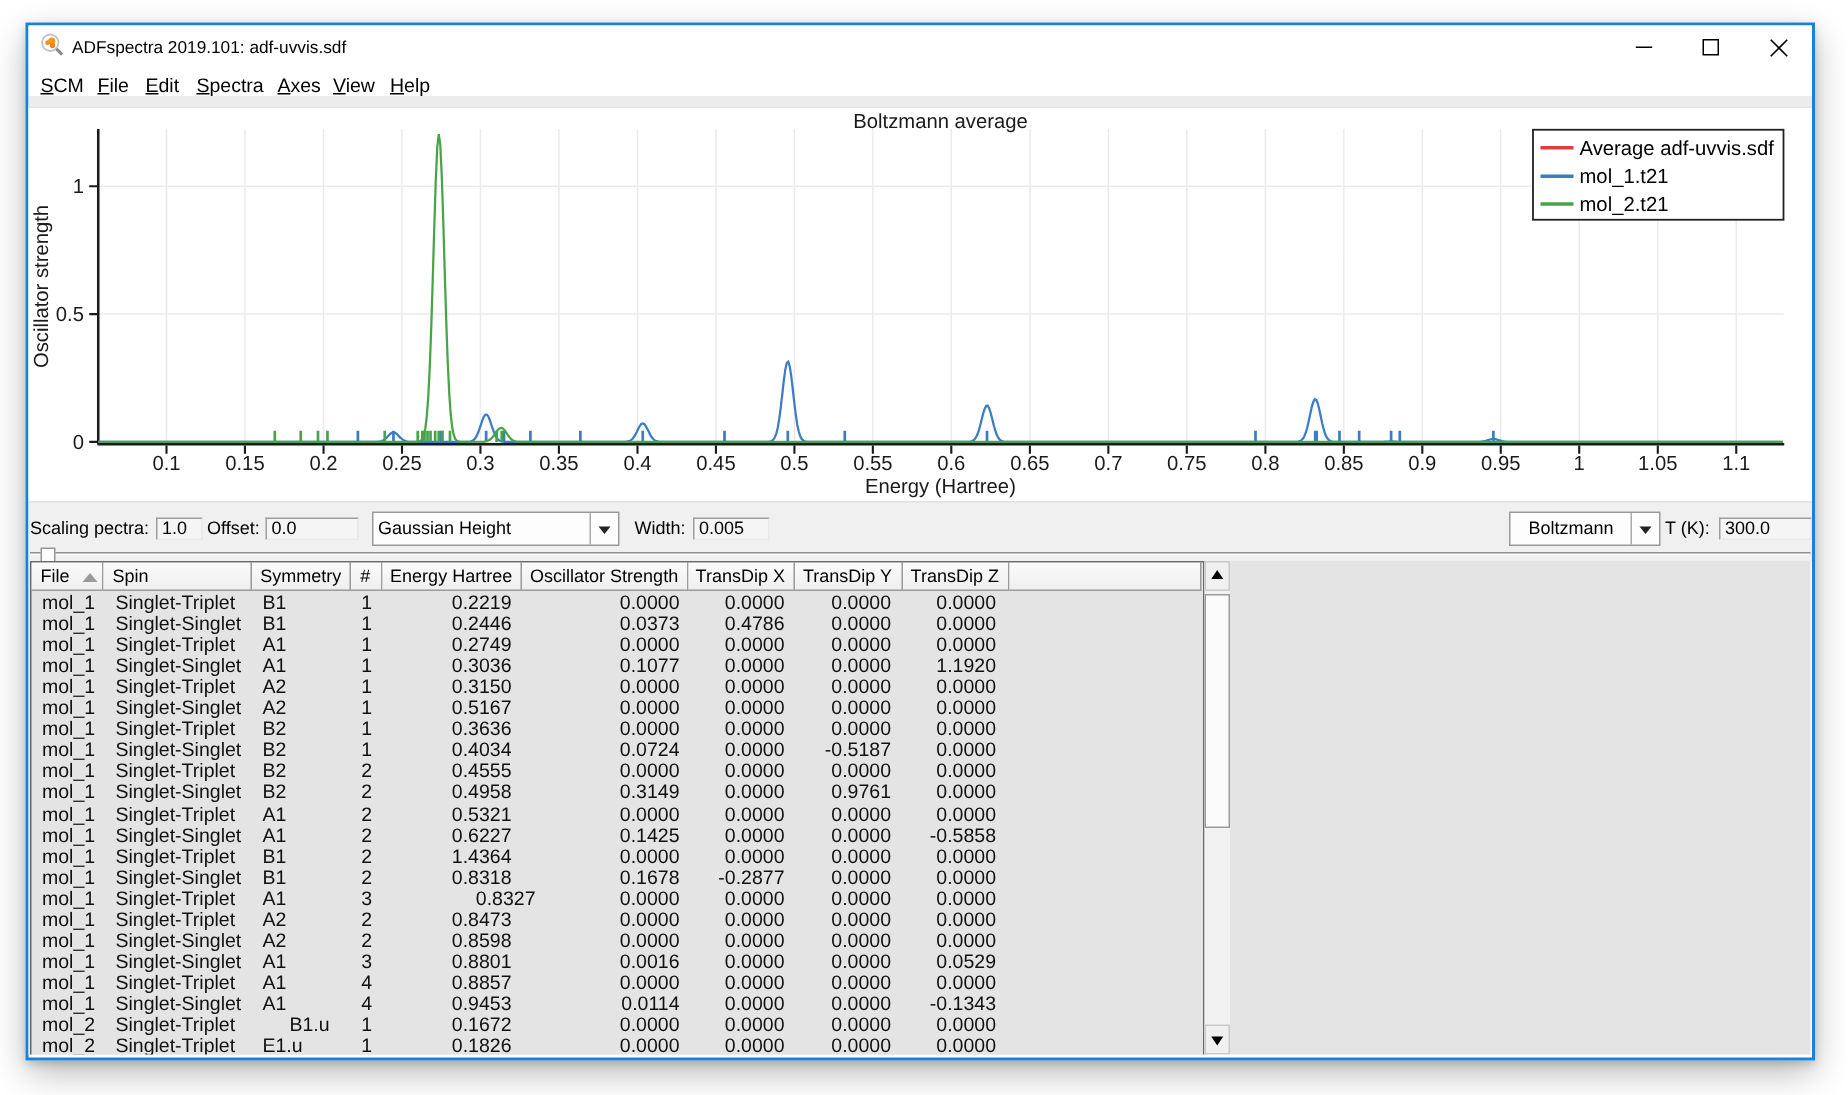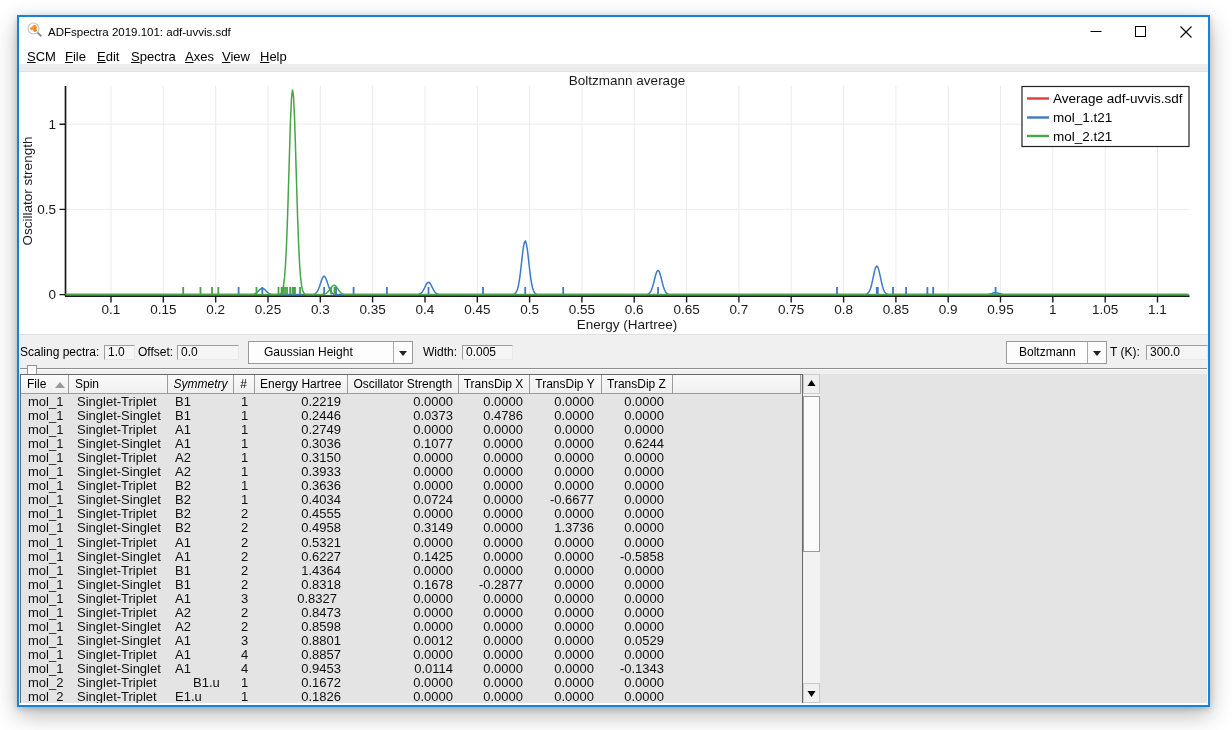--- a/index.html
+++ b/index.html
@@ -128,36 +128,36 @@
 <text x="1034" y="31" font-size="13.5" fill="#000">Average adf-uvvis.sdf</text>
 <text x="1034" y="50" font-size="13.5" fill="#000">mol_1.t21</text>
 <text x="1034" y="68.5" font-size="13.5" fill="#000">mol_2.t21</text>
   </svg>
   </div>
   <div id="cbar">
     <span class="clab" style="left:1px">Scaling pectra:</span>
     <div class="cfield" style="left:85px;width:26px">1.0</div>
     <span class="clab" style="left:119px">Offset:</span>
     <div class="cfield" style="left:158px;width:57px">0.0</div>
-    <div class="combo" style="left:229px;width:165px;padding-left:15px">Gaussian Height<span class="arrowsep"></span><span class="arr"></span></div>
+    <div class="combo" style="left:229px;width:165px;padding-left:3px">Gaussian Height<span class="arrowsep"></span><span class="arr"></span></div>
     <span class="clab" style="left:404px">Width:</span>
     <div class="cfield" style="left:443px;width:46px">0.005</div>
     <div class="combo" style="left:987px;width:101px;padding-left:12px">Boltzmann<span class="arrowsep"></span><span class="arr"></span></div>
     <span class="clab" style="left:1091px">T (K):</span>
     <div class="cfield" style="left:1127px;width:57px">300.0</div>
   </div>
   <div id="sash">
       <div id="groove"></div>
       <div id="sashthumb"></div>
     </div>
   <div id="tblregion">
     <div id="tbl">
       <div class="hc" style="left:0px;width:48px;">File</div>
 <div class="hc" style="left:48px;width:98.5px;">Spin</div>
-<div class="hc" style="left:146.5px;width:66px;font-style:italic;">Symmetry</div>
+<div class="hc" style="left:146.5px;width:66px;">Symmetry</div>
 <div class="hc" style="left:212.5px;width:21px;text-align:center;padding-left:0;">#</div>
 <div class="hc" style="left:233.5px;width:93.5px;text-align:center;padding-left:0;">Energy Hartree</div>
 <div class="hc" style="left:327px;width:110.5px;text-align:center;padding-left:0;">Oscillator Strength</div>
 <div class="hc" style="left:437.5px;width:71px;text-align:center;padding-left:0;">TransDip X</div>
 <div class="hc" style="left:508.5px;width:72px;text-align:center;padding-left:0;">TransDip Y</div>
 <div class="hc" style="left:580.5px;width:71px;text-align:center;padding-left:0;">TransDip Z</div>
 <div class="hc" style="left:651.5px;width:128.5px;"></div>
 <svg style="position:absolute;left:33px;top:6px" width="12" height="8">
           <path d="M6 1 L11 7 L1 7 Z" fill="#9a9a9a"></path>
         </svg>
@@ -196,39 +196,39 @@
         </div>
 <div class="row" style="top:62.2px">
           <span class="c" style="left:7px">mol_1</span>
           <span class="c" style="left:56px">Singlet-Singlet</span>
           <span class="c" style="left:154px">A1</span>
           <span class="c" style="left:213px;width:21px;text-align:center">1</span>
           <span class="c r" style="left:240px;width:80px">0.3036</span>
           <span class="c r" style="left:352px;width:80px">0.1077</span>
           <span class="c r" style="left:422px;width:80px">0.0000</span>
           <span class="c r" style="left:493px;width:80px">0.0000</span>
-          <span class="c r" style="left:563px;width:80px">0.6244</span>
+          <span class="c r" style="left:563px;width:80px">1.1920</span>
         </div>
 <div class="row" style="top:76.2px">
           <span class="c" style="left:7px">mol_1</span>
           <span class="c" style="left:56px">Singlet-Triplet</span>
           <span class="c" style="left:154px">A2</span>
           <span class="c" style="left:213px;width:21px;text-align:center">1</span>
           <span class="c r" style="left:240px;width:80px">0.3150</span>
           <span class="c r" style="left:352px;width:80px">0.0000</span>
           <span class="c r" style="left:422px;width:80px">0.0000</span>
           <span class="c r" style="left:493px;width:80px">0.0000</span>
           <span class="c r" style="left:563px;width:80px">0.0000</span>
         </div>
 <div class="row" style="top:90.2px">
           <span class="c" style="left:7px">mol_1</span>
           <span class="c" style="left:56px">Singlet-Singlet</span>
           <span class="c" style="left:154px">A2</span>
           <span class="c" style="left:213px;width:21px;text-align:center">1</span>
-          <span class="c r" style="left:240px;width:80px">0.3933</span>
+          <span class="c r" style="left:240px;width:80px">0.5167</span>
           <span class="c r" style="left:352px;width:80px">0.0000</span>
           <span class="c r" style="left:422px;width:80px">0.0000</span>
           <span class="c r" style="left:493px;width:80px">0.0000</span>
           <span class="c r" style="left:563px;width:80px">0.0000</span>
         </div>
 <div class="row" style="top:104.3px">
           <span class="c" style="left:7px">mol_1</span>
           <span class="c" style="left:56px">Singlet-Triplet</span>
           <span class="c" style="left:154px">B2</span>
           <span class="c" style="left:213px;width:21px;text-align:center">1</span>
@@ -239,21 +239,21 @@
           <span class="c r" style="left:563px;width:80px">0.0000</span>
         </div>
 <div class="row" style="top:118.4px">
           <span class="c" style="left:7px">mol_1</span>
           <span class="c" style="left:56px">Singlet-Singlet</span>
           <span class="c" style="left:154px">B2</span>
           <span class="c" style="left:213px;width:21px;text-align:center">1</span>
           <span class="c r" style="left:240px;width:80px">0.4034</span>
           <span class="c r" style="left:352px;width:80px">0.0724</span>
           <span class="c r" style="left:422px;width:80px">0.0000</span>
-          <span class="c r" style="left:493px;width:80px">-0.6677</span>
+          <span class="c r" style="left:493px;width:80px">-0.5187</span>
           <span class="c r" style="left:563px;width:80px">0.0000</span>
         </div>
 <div class="row" style="top:132.4px">
           <span class="c" style="left:7px">mol_1</span>
           <span class="c" style="left:56px">Singlet-Triplet</span>
           <span class="c" style="left:154px">B2</span>
           <span class="c" style="left:213px;width:21px;text-align:center">2</span>
           <span class="c r" style="left:240px;width:80px">0.4555</span>
           <span class="c r" style="left:352px;width:80px">0.0000</span>
           <span class="c r" style="left:422px;width:80px">0.0000</span>
@@ -261,21 +261,21 @@
           <span class="c r" style="left:563px;width:80px">0.0000</span>
         </div>
 <div class="row" style="top:146.4px">
           <span class="c" style="left:7px">mol_1</span>
           <span class="c" style="left:56px">Singlet-Singlet</span>
           <span class="c" style="left:154px">B2</span>
           <span class="c" style="left:213px;width:21px;text-align:center">2</span>
           <span class="c r" style="left:240px;width:80px">0.4958</span>
           <span class="c r" style="left:352px;width:80px">0.3149</span>
           <span class="c r" style="left:422px;width:80px">0.0000</span>
-          <span class="c r" style="left:493px;width:80px">1.3736</span>
+          <span class="c r" style="left:493px;width:80px">0.9761</span>
           <span class="c r" style="left:563px;width:80px">0.0000</span>
         </div>
 <div class="row" style="top:160.5px">
           <span class="c" style="left:7px">mol_1</span>
           <span class="c" style="left:56px">Singlet-Triplet</span>
           <span class="c" style="left:154px">A1</span>
           <span class="c" style="left:213px;width:21px;text-align:center">2</span>
           <span class="c r" style="left:240px;width:80px">0.5321</span>
           <span class="c r" style="left:352px;width:80px">0.0000</span>
           <span class="c r" style="left:422px;width:80px">0.0000</span>
@@ -313,21 +313,21 @@
           <span class="c r" style="left:352px;width:80px">0.1678</span>
           <span class="c r" style="left:422px;width:80px">-0.2877</span>
           <span class="c r" style="left:493px;width:80px">0.0000</span>
           <span class="c r" style="left:563px;width:80px">0.0000</span>
         </div>
 <div class="row" style="top:216.7px">
           <span class="c" style="left:7px">mol_1</span>
           <span class="c" style="left:56px">Singlet-Triplet</span>
           <span class="c" style="left:154px">A1</span>
           <span class="c" style="left:213px;width:21px;text-align:center">3</span>
-          <span class="c r" style="left:236px;width:80px">0.8327</span>
+          <span class="c r" style="left:256px;width:80px">0.8327</span>
           <span class="c r" style="left:352px;width:80px">0.0000</span>
           <span class="c r" style="left:422px;width:80px">0.0000</span>
           <span class="c r" style="left:493px;width:80px">0.0000</span>
           <span class="c r" style="left:563px;width:80px">0.0000</span>
         </div>
 <div class="row" style="top:230.8px">
           <span class="c" style="left:7px">mol_1</span>
           <span class="c" style="left:56px">Singlet-Triplet</span>
           <span class="c" style="left:154px">A2</span>
           <span class="c" style="left:213px;width:21px;text-align:center">2</span>
@@ -347,21 +347,21 @@
           <span class="c r" style="left:422px;width:80px">0.0000</span>
           <span class="c r" style="left:493px;width:80px">0.0000</span>
           <span class="c r" style="left:563px;width:80px">0.0000</span>
         </div>
 <div class="row" style="top:258.9px">
           <span class="c" style="left:7px">mol_1</span>
           <span class="c" style="left:56px">Singlet-Singlet</span>
           <span class="c" style="left:154px">A1</span>
           <span class="c" style="left:213px;width:21px;text-align:center">3</span>
           <span class="c r" style="left:240px;width:80px">0.8801</span>
-          <span class="c r" style="left:352px;width:80px">0.0012</span>
+          <span class="c r" style="left:352px;width:80px">0.0016</span>
           <span class="c r" style="left:422px;width:80px">0.0000</span>
           <span class="c r" style="left:493px;width:80px">0.0000</span>
           <span class="c r" style="left:563px;width:80px">0.0529</span>
         </div>
 <div class="row" style="top:272.9px">
           <span class="c" style="left:7px">mol_1</span>
           <span class="c" style="left:56px">Singlet-Triplet</span>
           <span class="c" style="left:154px">A1</span>
           <span class="c" style="left:213px;width:21px;text-align:center">4</span>
           <span class="c r" style="left:240px;width:80px">0.8857</span>

